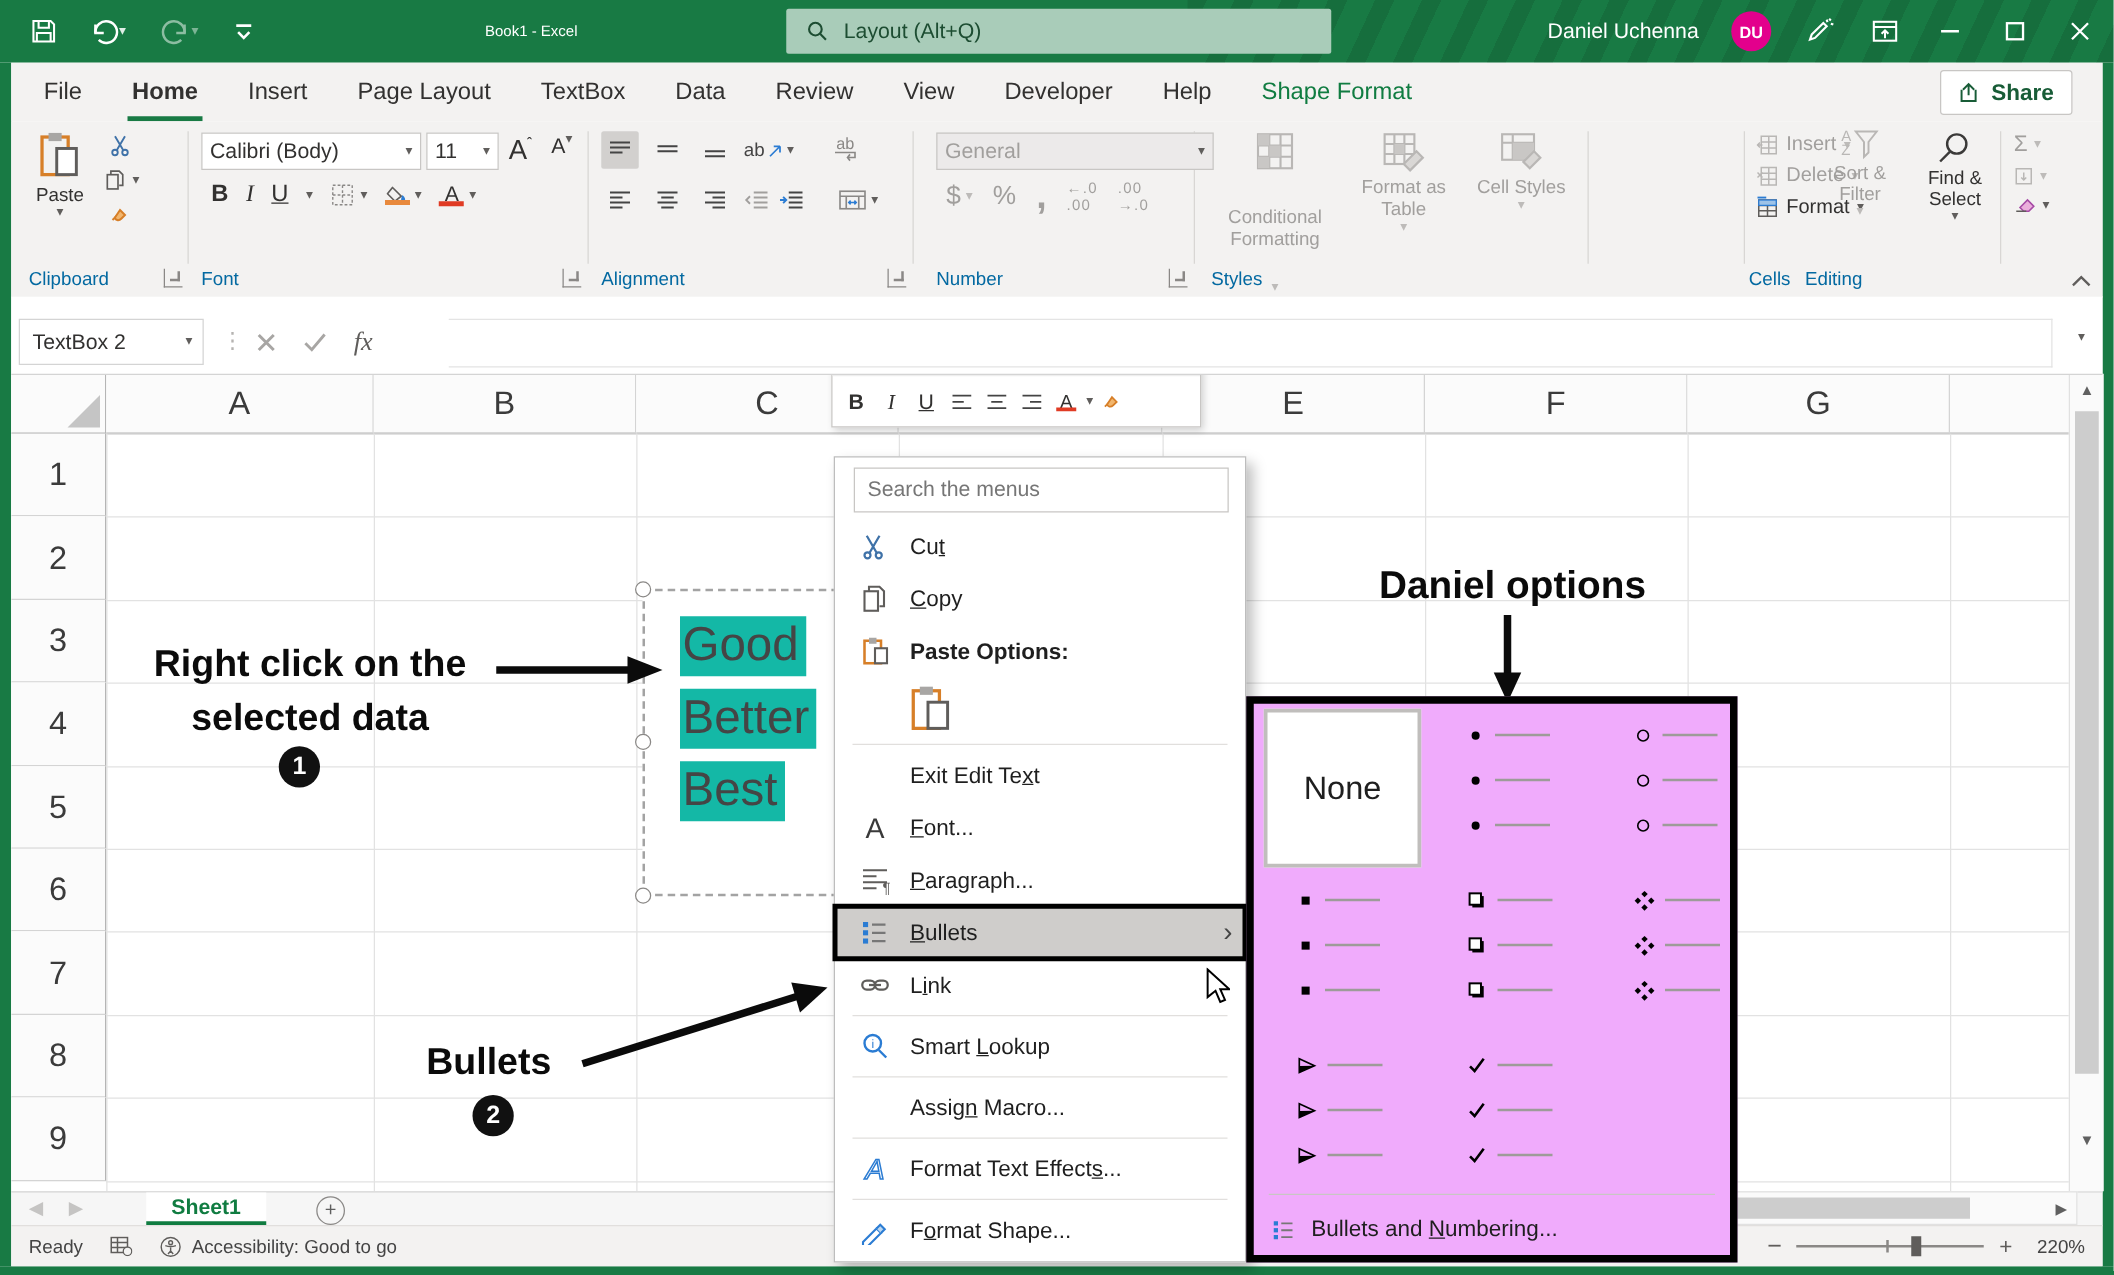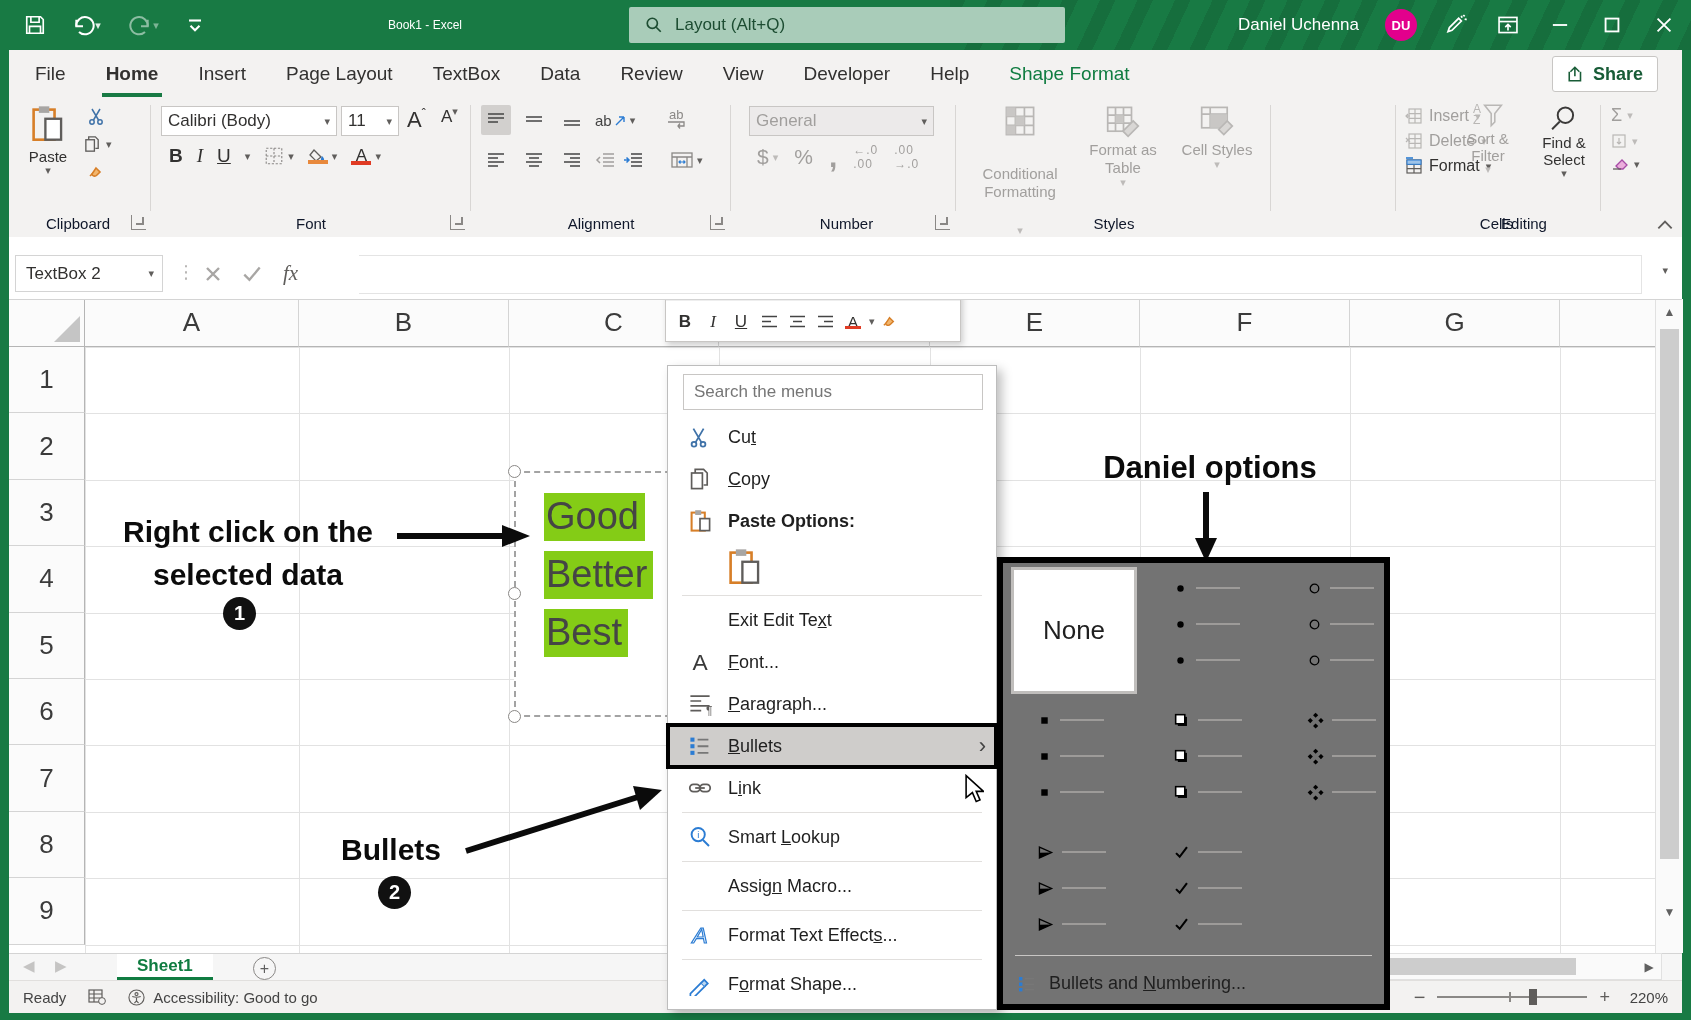--- a/index.html
+++ b/index.html
@@ -20,21 +20,21 @@
   #tabrow{left:9px;top:50px;width:1673px;height:47px;background:#f3f2f1;z-index:5;}
   #ribbon-tabs{position:absolute;left:6px;top:0;height:47px;display:flex;align-items:center;}
   .rtab{padding:0 20px;height:47px;display:flex;align-items:center;font-size:19px;color:#323130;position:relative;cursor:default;}
   .rtab.active{font-weight:bold;}
   .rtab.active::after{content:"";position:absolute;left:16px;right:16px;bottom:0;height:4px;background:#187a44;}
   .rtab.ctx{color:#107c41;}
   #share-btn{position:absolute;right:24px;top:6px;height:34px;padding:0 14px;border:1px solid #c8c6c4;border-radius:3px;background:#fff;display:flex;align-items:center;gap:8px;color:#185c37;font-size:18px;font-weight:bold;}
   
   #ribbon{left:9px;top:97px;width:1673px;height:140px;background:#f3f2f1;border-bottom:1px solid #d2d0ce;z-index:5;}
   .gsep{position:absolute;top:8px;bottom:26px;width:1px;background:#d8d6d4;}
-  .glabel{position:absolute;bottom:5px;font-size:15px;color:#0f172a;text-align:center;}
+  .glabel{position:absolute;bottom:5px;font-size:15px;color:#0369a1;text-align:left;}
   .launcher{position:absolute;bottom:7px;width:14px;height:14px;border-left:1px solid #8a8886;border-bottom:1px solid #8a8886;}
   .launcher::after{content:"";position:absolute;right:2px;top:2px;width:6px;height:6px;border-right:2px solid #8a8886;border-bottom:2px solid #8a8886;}
   .chev{font-size:11px;color:#605e5c;line-height:1;}
   .dis{color:#a19f9d !important;}
   .dis .chev{color:#bdbbb9;}
   .combo{background:#fff;border:1px solid #c8c6c4;display:flex;align-items:center;font-size:17px;padding:0 6px;box-sizing:border-box;height:30px;color:#323130;}
   .combo .chev{margin-left:auto;}
   .combo.disabled{background:#eceaea;color:#a19f9d;}
   .iconbtn{display:flex;align-items:center;justify-content:center;}
   .sel{background:#d2d0ce;border-radius:2px;}
@@ -49,21 +49,21 @@
   
   #grid{left:9px;top:299px;width:1653px;height:654px;background:#fff;z-index:1;overflow:hidden;}
   .hcell{position:absolute;top:0;height:48px;display:flex;align-items:center;justify-content:center;font-size:26px;color:#3b3b3b;background:#fbfbfb;border-right:1px solid #d4d4d4;border-bottom:1px solid #b5b5b5;box-sizing:border-box;}
   .rhead{position:absolute;left:0;width:76px;display:flex;align-items:center;justify-content:center;font-size:26px;color:#3b3b3b;background:#fbfbfb;border-right:1px solid #b5b5b5;border-bottom:1px solid #d4d4d4;box-sizing:border-box;}
   .gl{position:absolute;background:#e2e2e2;}
   #selall{position:absolute;left:0;top:0;width:76px;height:48px;background:#fbfbfb;border-right:1px solid #b5b5b5;border-bottom:1px solid #b5b5b5;box-sizing:border-box;}
   #selall::after{content:"";position:absolute;right:4px;bottom:4px;border-left:26px solid transparent;border-bottom:26px solid #c5c5c5;}
   
   #textbox{left:514px;top:471px;width:278px;height:246px;background:#fff;border:2px dashed #a3a3a3;box-sizing:border-box;z-index:2;}
   .tb-line{position:absolute;left:28px;font-size:38px;color:#454545;line-height:50px;}
-  .tb-line span{background:#84cc16;padding:2px 6px 4px 2px;}
+  .tb-line span{background:#14b8a6;padding:2px 6px 4px 2px;}
   .handle{position:absolute;width:13px;height:13px;border-radius:50%;background:#fff;border:1.5px solid #8a8886;box-sizing:border-box;z-index:3;}
   
   .ann{position:absolute;z-index:3;font-weight:800;color:#0b0b0b;text-align:center;}
   .badge{position:absolute;z-index:3;width:33px;height:33px;border-radius:50%;background:#111;color:#fff;font-size:20px;font-weight:bold;display:flex;align-items:center;justify-content:center;}
   #arrows{left:0;top:0;width:1691px;height:1020px;z-index:3;pointer-events:none;}
   
   #minibar{left:665px;top:258px;width:296px;height:84px;background:#fff;border:1px solid #c8c6c4;box-shadow:2px 3px 6px rgba(0,0,0,.18);z-index:4;box-sizing:border-box;}
   #minibar .row{display:flex;align-items:center;height:41px;padding-left:7px;gap:4px;}
   #minibar .row1{border-bottom:1px solid #eee;}
   .mcombo{border:1px solid #c8c6c4;height:32px;display:flex;align-items:center;font-size:16px;padding:0 5px;box-sizing:border-box;}
@@ -75,21 +75,21 @@
   #menu-items{position:absolute;left:0;top:50px;width:100%;}
   .menu-item{height:42px;display:flex;align-items:center;padding:0 10px 0 20px;font-size:18px;color:#1f1f1f;position:relative;}
   .menu-item .mi-icon{width:24px;height:24px;margin-right:16px;flex:0 0 24px;}
   .menu-item.bold{font-weight:bold;}
   .menu-item.hl{background:#cfcdcb;outline:4px solid #000;outline-offset:-2px;}
   .menu-item.pasterow{height:50px;}
   .mi-sub{margin-left:auto;font-size:22px;color:#444;}
   .menu-sep{height:1px;background:#e1dfdd;margin:3px 14px;}
   .uline{text-decoration:underline;}
   
-  #bpanel{left:997px;top:557px;width:393px;height:453px;background:#737373;border:6px solid #000;z-index:5;box-sizing:border-box;}
+  #bpanel{left:997px;top:557px;width:393px;height:453px;background:#f0abfc;border:6px solid #000;z-index:5;box-sizing:border-box;}
   #none-box{position:absolute;left:8px;top:4px;width:126px;height:127px;border:3px solid #c0bebc;background:#fff;display:flex;align-items:center;justify-content:center;font-size:26px;color:#1f1f1f;box-sizing:border-box;}
   .bopt{position:absolute;width:116px;display:flex;flex-direction:column;gap:14px;}
   .bopt .prow{display:flex;align-items:center;gap:8px;height:22px;}
   .bopt .bline{width:44px;height:2px;background:#9d9b99;}
   #bp-footsep{position:absolute;left:12px;right:12px;bottom:48px;height:1px;background:#c8c6c4;}
   #bp-footer{position:absolute;left:14px;bottom:10px;display:flex;align-items:center;gap:12px;font-size:18px;color:#1f1f1f;}
   
   #vscroll{left:1655px;top:299px;width:27px;height:654px;background:#fafafa;border-left:1px solid #e1e1e1;z-index:2;}
   .sarrow{position:absolute;left:0;width:27px;height:26px;display:flex;align-items:center;justify-content:center;color:#606060;font-size:12px;}
   #vthumb{position:absolute;left:4px;top:30px;width:19px;height:530px;background:#cdcdcd;}
@@ -412,21 +412,21 @@
             <path d="M1 5h20M6 5v10M16 5v10"></path>
           </g>
           <path d="M8 10h6M9.5 8.5L8 10l1.5 1.5M12.5 8.5L14 10l-1.5 1.5" stroke="#2b7cd3" fill="none" stroke-width="1.2"></path>
         </svg>
         <span class="chev">▾</span>
       </span>
   </div>
   <div class="glabel" style="left:472px;width:240px;">Alignment</div>
   <div class="launcher" style="left:701px;"></div>
 
-  <div class="combo combo disabled abs" style="left:740px;top:9px;width:185px;">
+  <div class="combo combo disabled abs" style="left:740px;top:9px;width:222px;">
     <span>General</span>
       <span class="chev">▾</span>
   </div>
   <div class="abs dis" style="left:748px;top:46px;display:flex;align-items:center;gap:16px;font-size:21px;color:#a19f9d;">
     <span style="display:flex;gap:4px;">
         <span>$</span>
         <span class="chev" style="align-self:center;">▾</span>
       </span>
     <span>%</span>
     <span style="font-size:30px;font-weight:bold;line-height:18px;">,</span>

